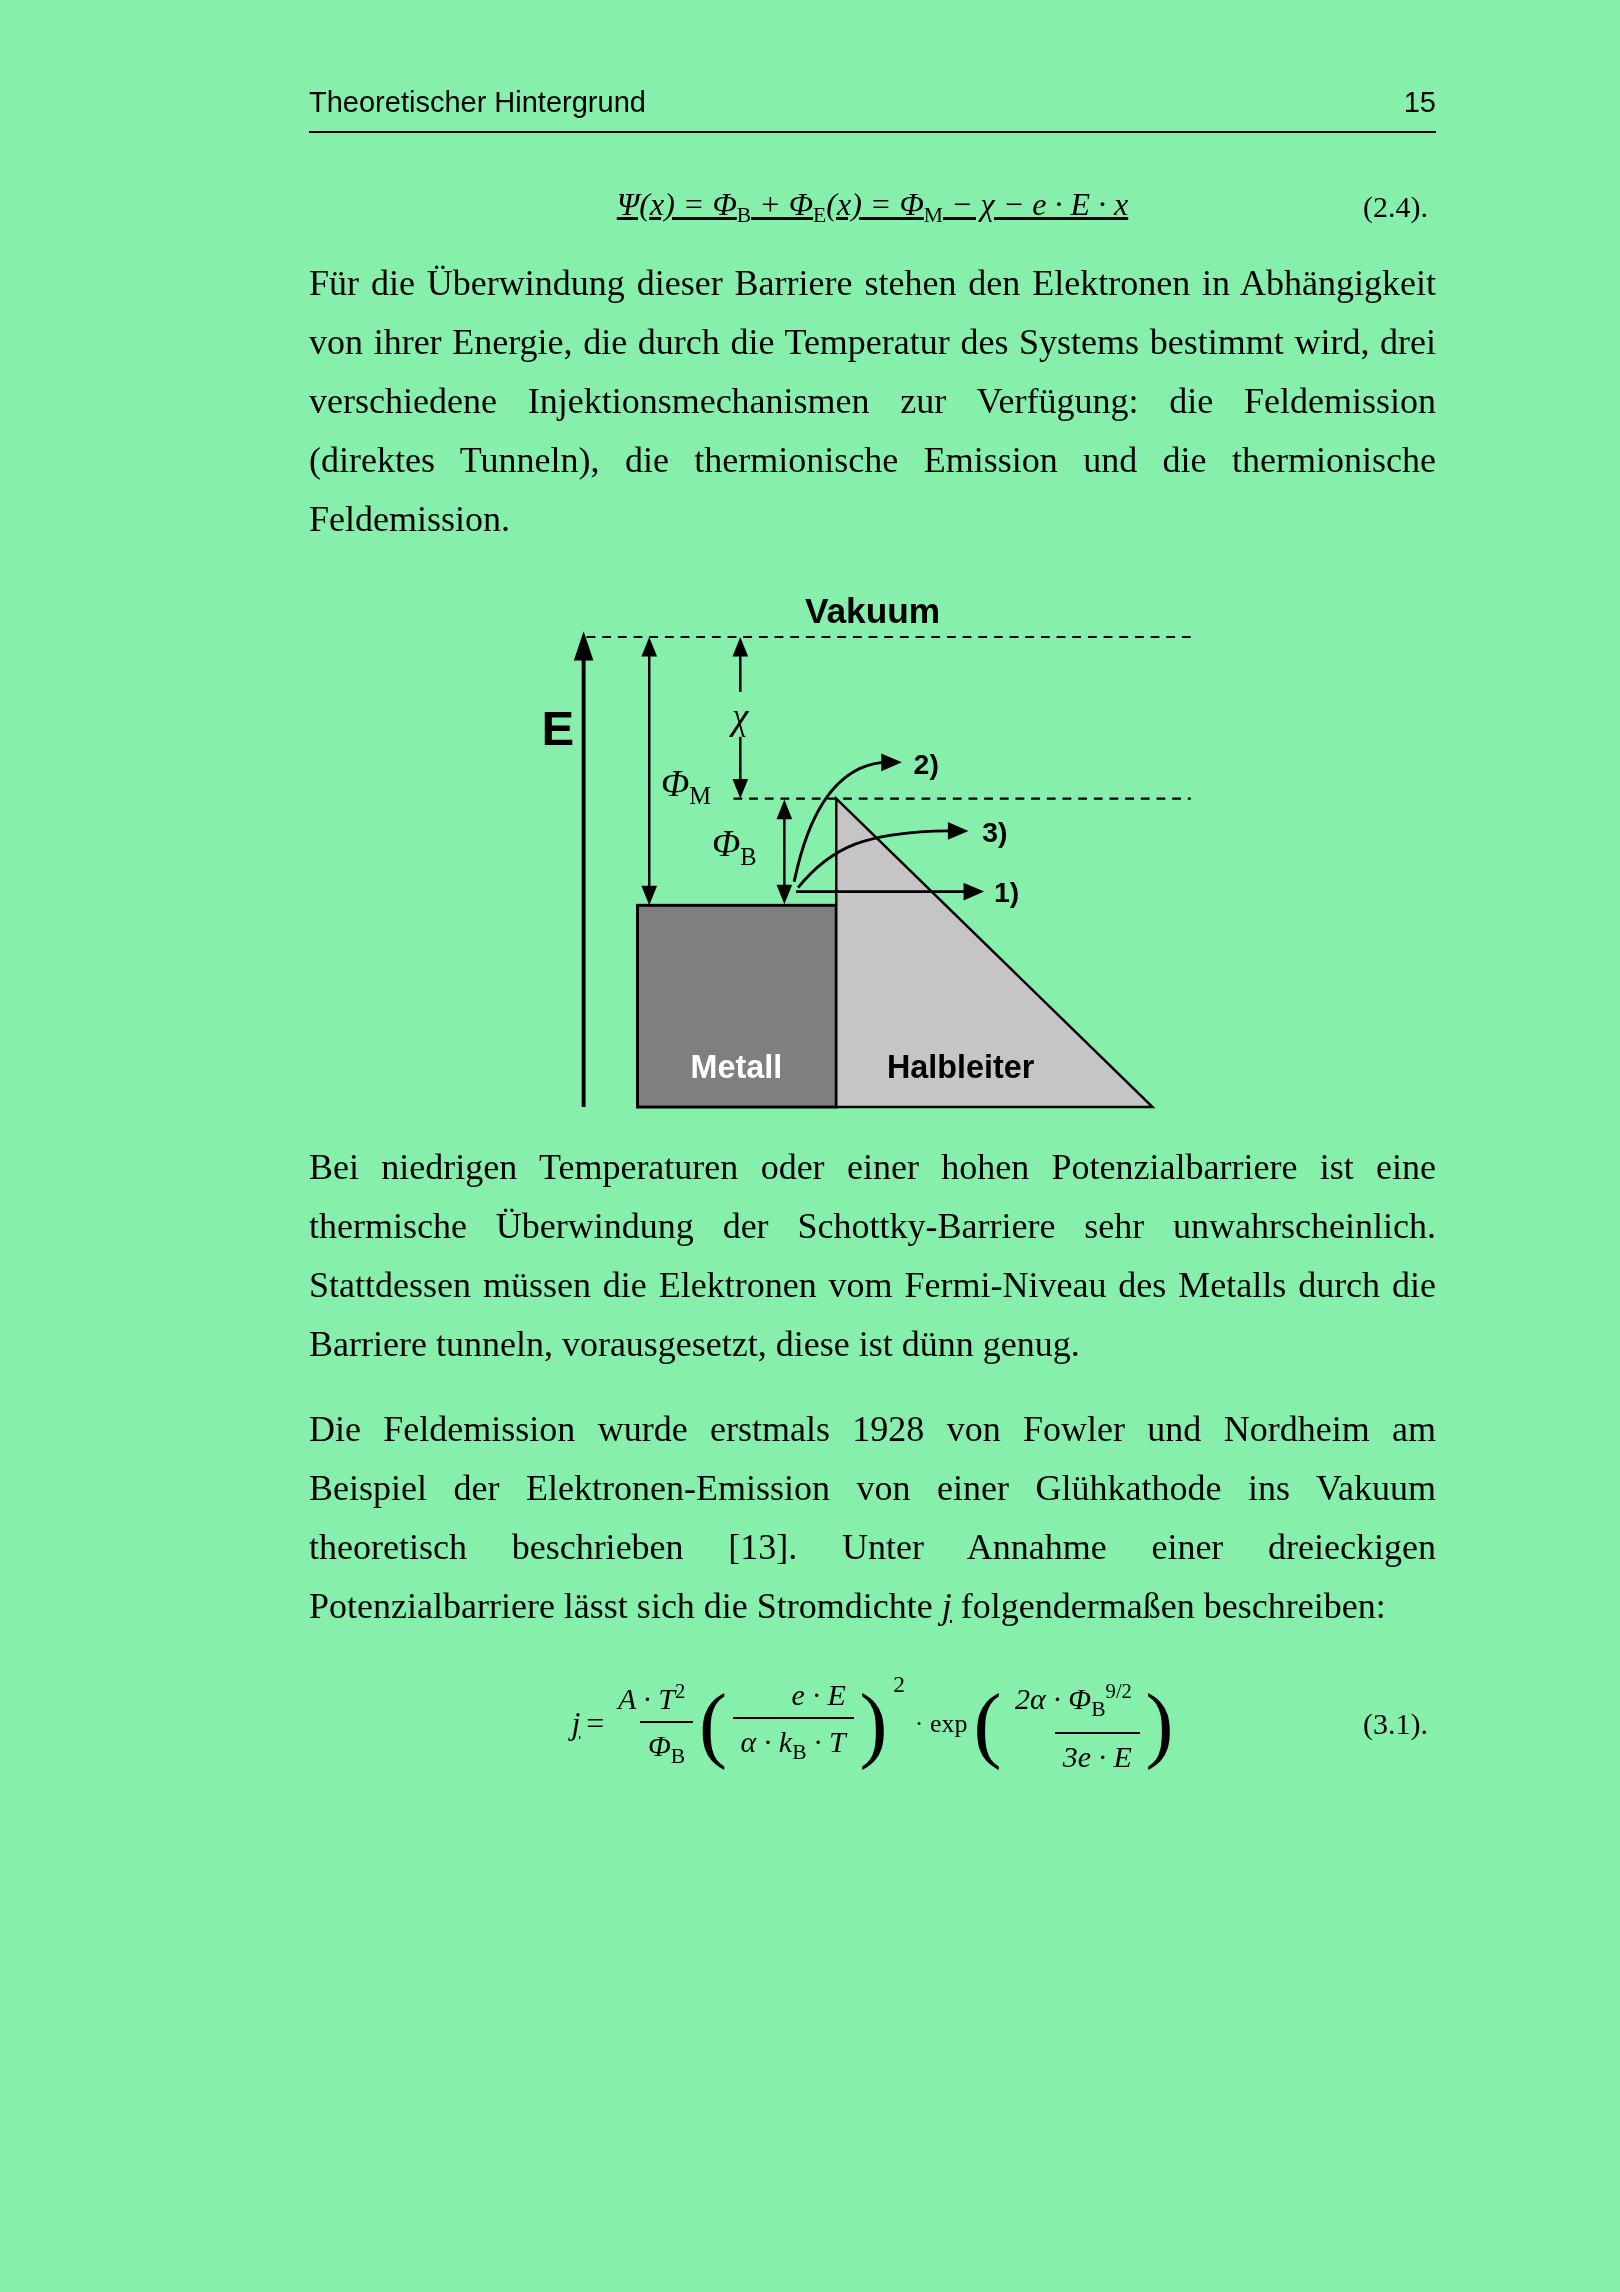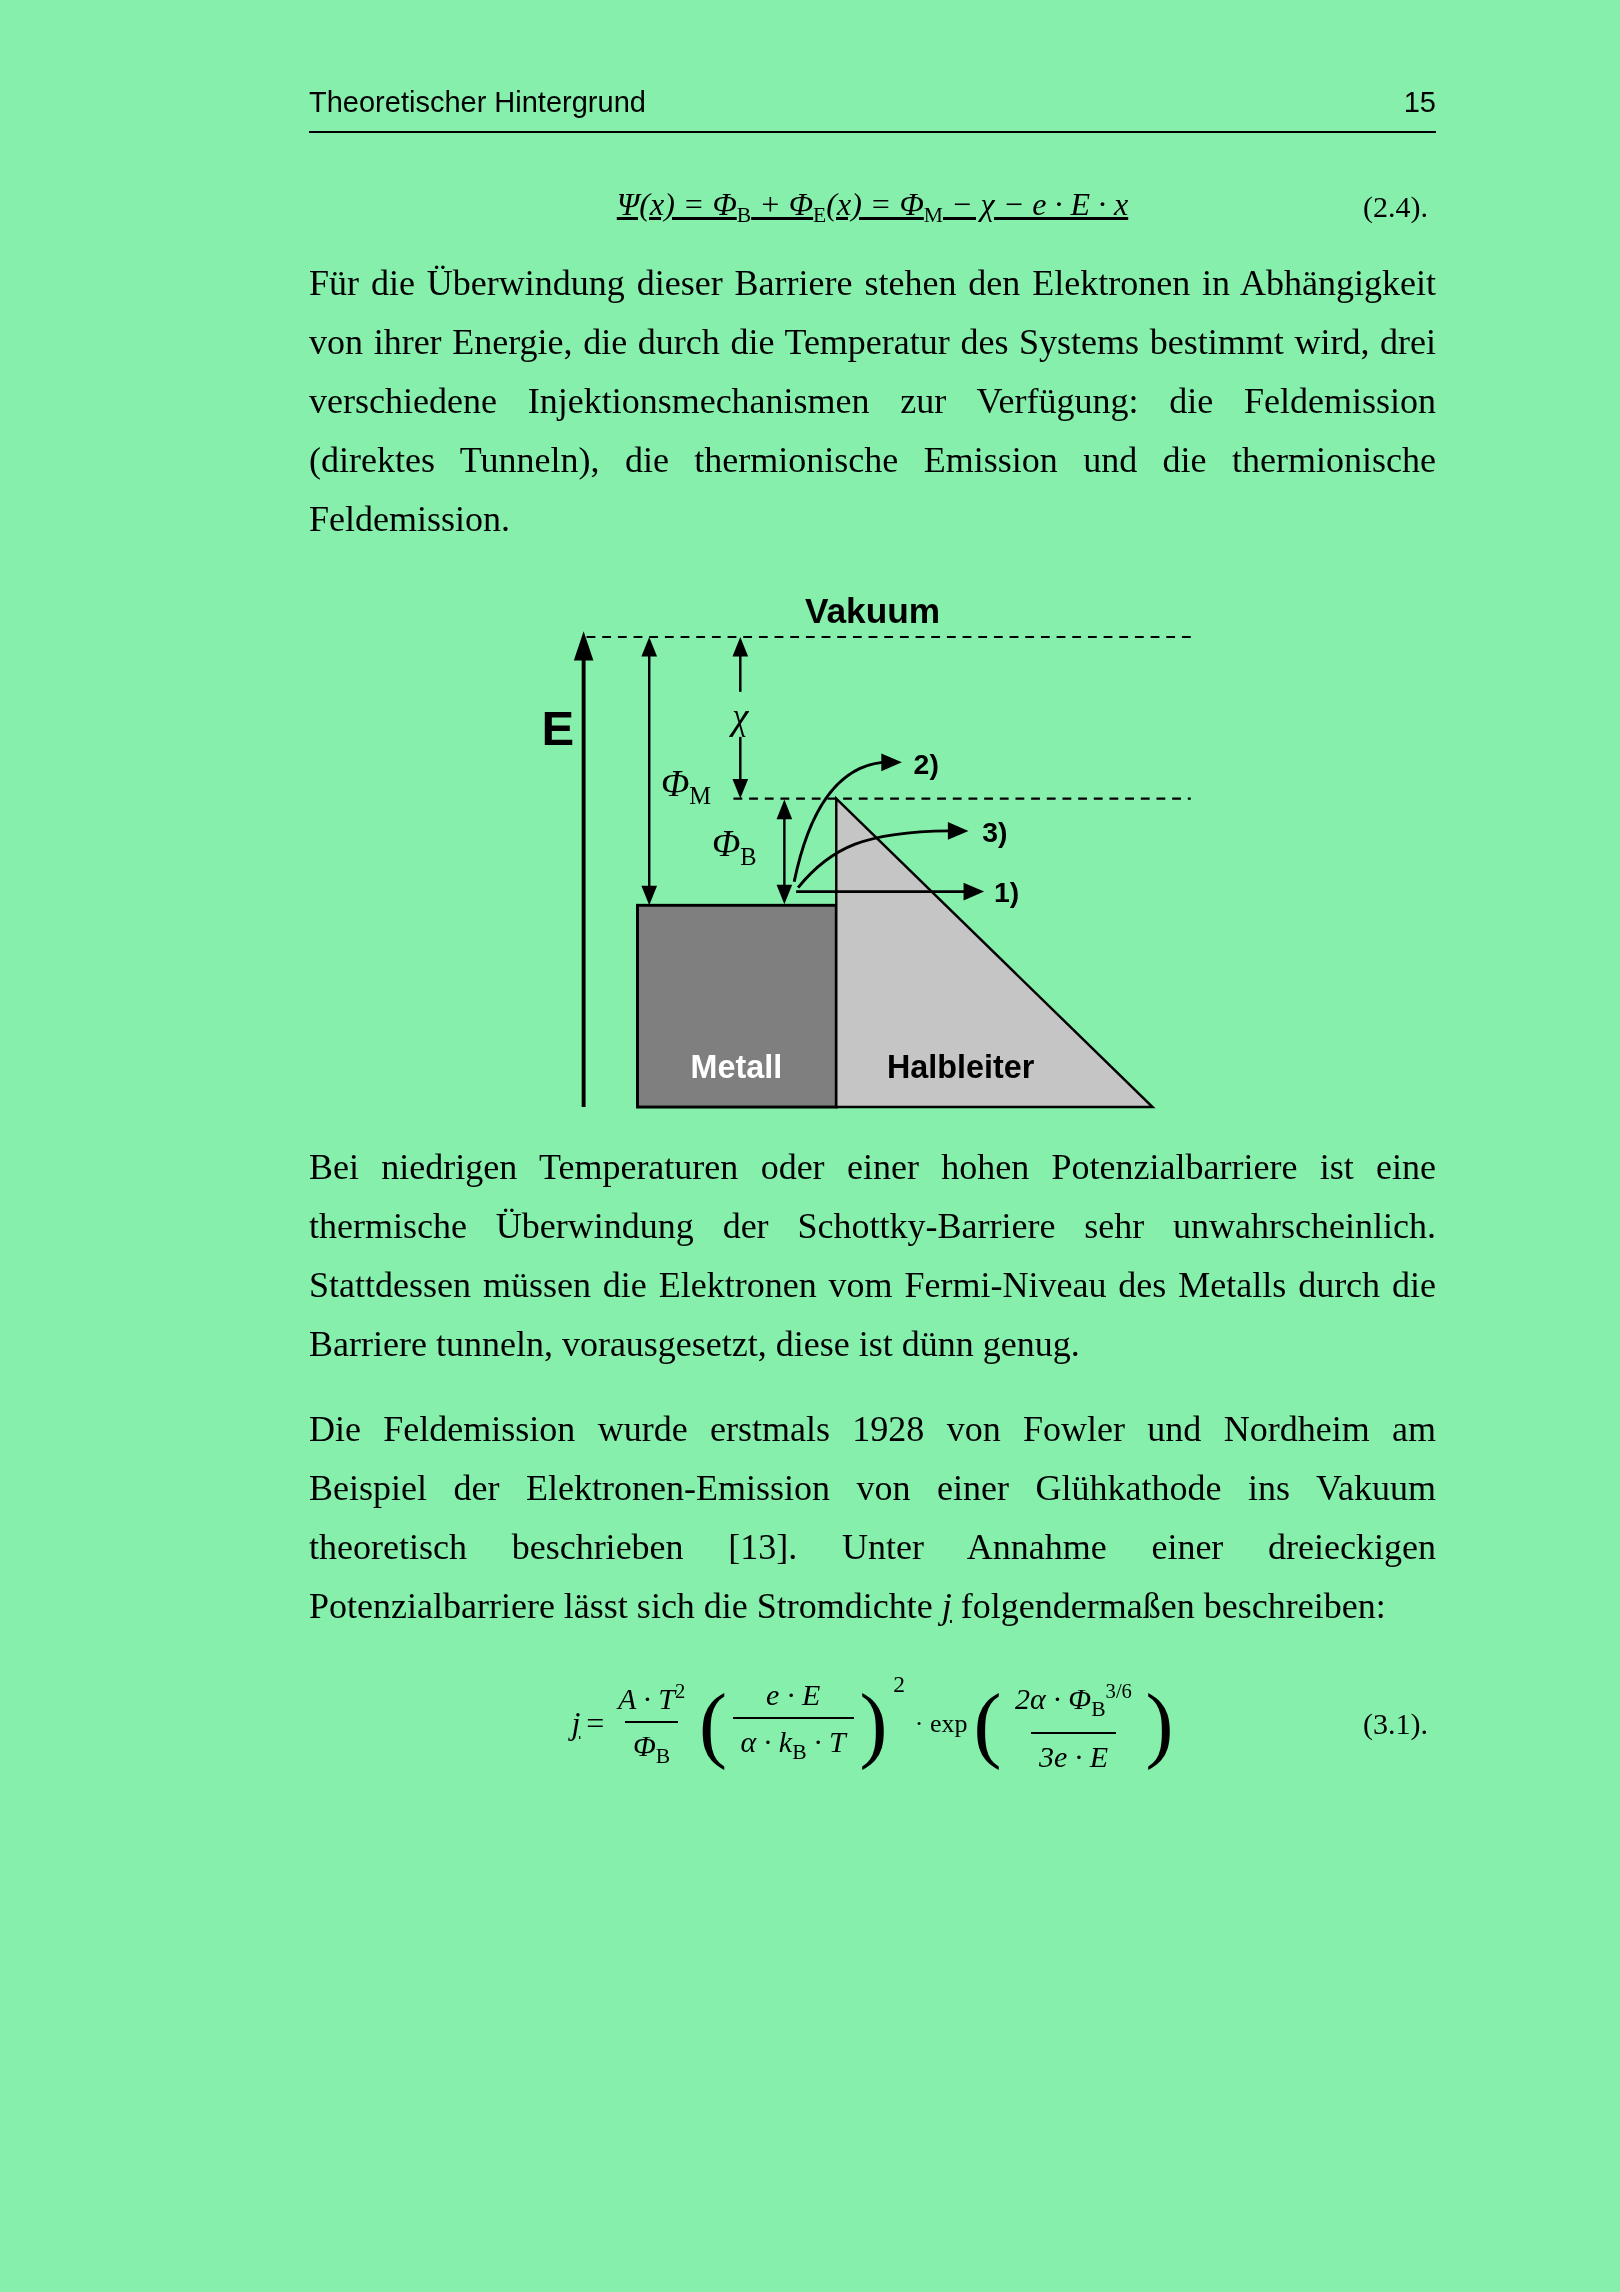--- a/index.html
+++ b/index.html
@@ -16,21 +16,21 @@
   
   .eq-row { position:relative; display:flex; justify-content:center; align-items:center;
     font-size:32px; }
   .eq24-row { margin-top:53px; }
   .eq25-row { margin-top:33px; }
   .math { font-style:italic;text-decoration:underline; }
   .math sub, .m-sub { font-style:normal; font-size:21.6px; }
   .eq-label { position:absolute; right:8px; top:50%; transform:translateY(-50%);
     font-style:normal; font-size:30px; }
   .eq25-main { display:inline-flex; align-items:center; gap:5.9px; }
-  .frac { display:inline-flex; flex-direction:column; align-items:center; font-style:italic; }
+  .frac { display:inline-flex; flex-direction:column; align-items:flex-end; font-style:italic; }
   .frac .num, .frac .den { line-height:45px; padding:0 7.8px; font-size:30px; white-space:nowrap; }
   .frac .den { border-top:2.5px solid #000; }
   .m-sup { font-style:normal; font-size:20.6px; vertical-align:super; }
   .paren { font-size:84px; line-height:108px; font-style:normal; display:inline-block;
     font-family:"Liberation Serif", serif; font-weight:400; }
   .paren-sup { position:relative; top:-39px; font-size:23.5px; font-style:normal; }
   .exp-tok { font-style:normal; font-size:26px; padding-left:3.9px; }
 
   
   p.body { font-size:36px; line-height:59px; text-align:justify; margin-top:25.5px; }
@@ -135,21 +135,21 @@
         <span class="paren">(</span>
         <span class="frac">
           <span class="num"><span>e · E</span></span>
           <span class="den"><span>α · k</span><sub class="m-sub">B</sub><span> · T</span></span>
         </span>
         <span class="paren">)</span>
         <span class="paren-sup">2</span>
         <span class="exp-tok">· exp</span>
         <span class="paren">(</span>
         <span class="frac">
-          <span class="num"><span>2α · Φ</span><sub class="m-sub">B</sub><sup class="m-sup">3/6</sup></span>
+          <span class="num"><span>2α · Φ</span><sub class="m-sub">B</sub><sup class="m-sup">9/2</sup></span>
           <span class="den"><span>3e · E</span></span>
         </span>
         <span class="paren">)</span>
       </span>
       <span class="eq-label">(3.1).</span>
     </div>
 
   </div>
 </div>
 

